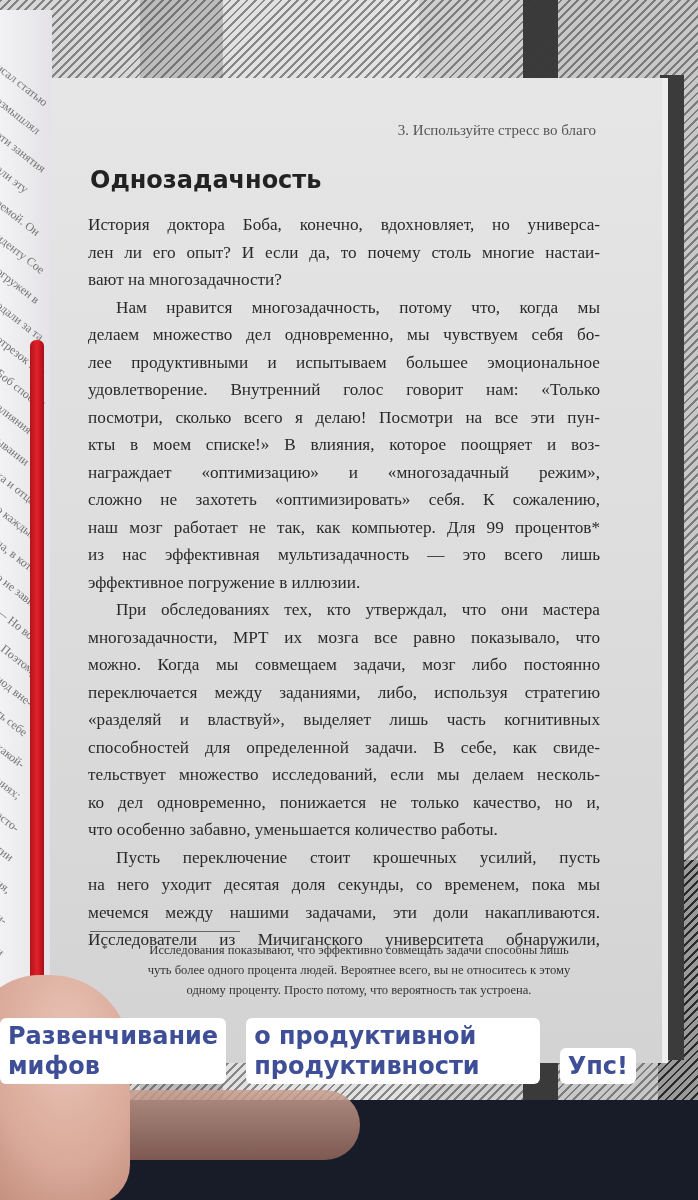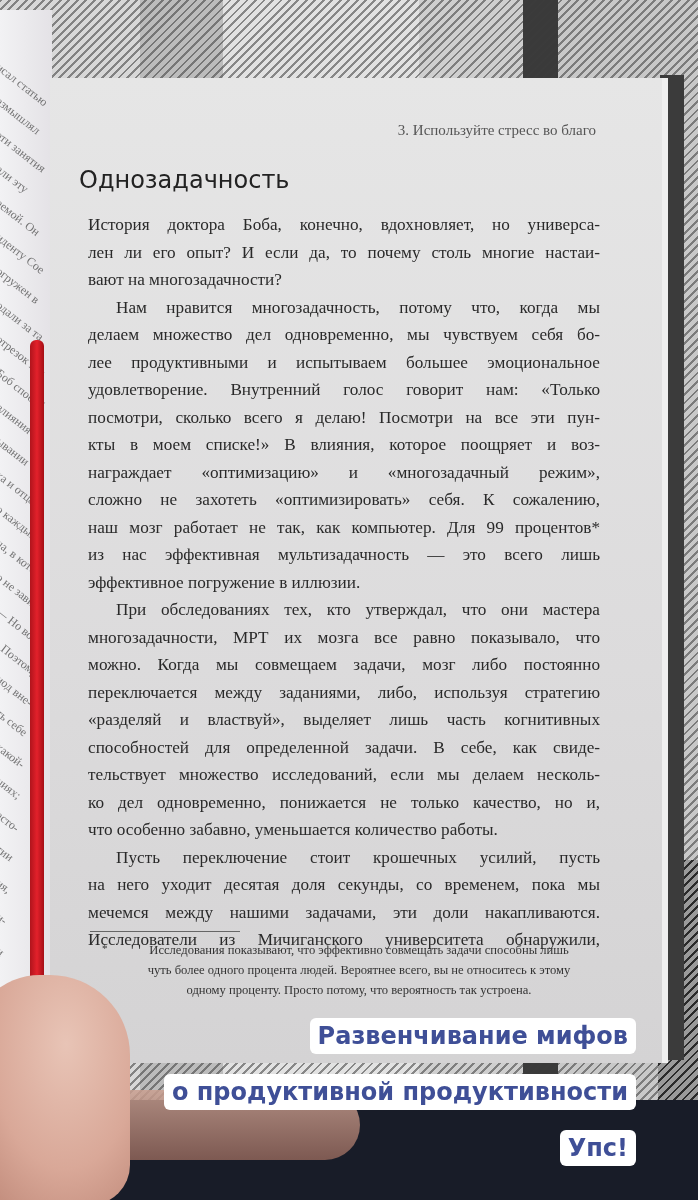--- a/index.html
+++ b/index.html
@@ -44,22 +44,22 @@
   .page {
     position:absolute; left:50px; top:78px; width:618px; height:985px;
     background:linear-gradient(180deg,#e6e6e6 0%,#dcdbdc 60%,#d4d3d4 100%);
     box-shadow: inset -6px 0 0 #efefef;
   }
   .running-head {
     position:absolute; right:72px; top:44px;
     font-family:Liberation Serif, serif; font-size:15px; color:#555;
   }
   .heading {
-    position:absolute; left:29px; top:88px;
-    font-family:"DejaVu Sans", sans-serif; font-size:24px; color:#222; font-weight:normal;
+    position:absolute; left:40px; top:88px;
+    font-family:"DejaVu Sans", sans-serif; font-size:24px; color:#222; font-weight:bold;
   }
   .body-text {
     position:absolute; left:38px; top:133px; width:512px;
     font-size:17.2px; line-height:27.5px; color:#2a2a2a; text-align:justify;
   }
   .body-text .line { display:block; white-space:nowrap; text-align-last:justify; text-align:justify; }
   .body-text .line.last { text-align-last:left; }
   .body-text .line.indent { padding-left:28px; }
   .fn-rule {
     position:absolute; left:40px; top:853px; width:150px; height:1px; background:#666;
@@ -76,21 +76,21 @@
     border-radius:70px 80px 40px 40px;
   }
   .hand2 {
     position:absolute; left:60px; top:1090px; width:300px; height:70px;
     background:linear-gradient(180deg,#caa091,#8f6459);
     border-radius:40px;
     opacity:.85;
   }
   .caption {
     position:absolute; right:62px; top:1018px;
-    display:flex; flex-direction:column; align-items:flex-end;
+    display:flex; align-items:flex-end;
     font-family:"DejaVu Sans", sans-serif; font-weight:bold;
     font-size:24px; line-height:30px; color:#3f4f97;gap:20px;
   }
   .caption span {
     background:#ffffff; padding:3px 8px; border-radius:6px; display:inline-block;
   }
 </style>
 </head>
 <body>
 

